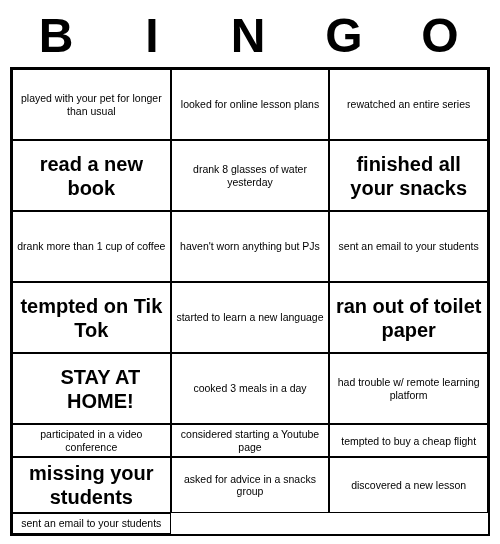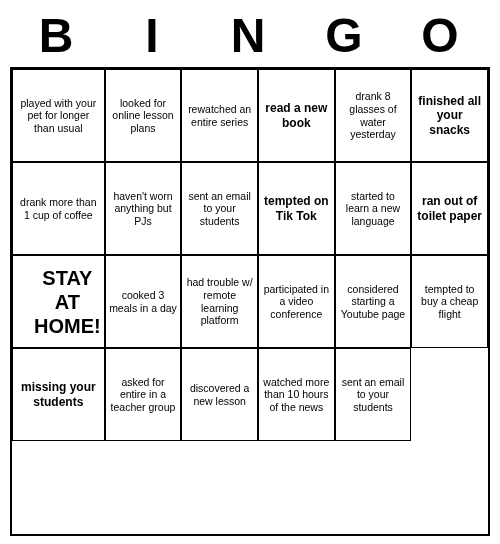--- a/index.html
+++ b/index.html
@@ -21,38 +21,38 @@
       font-weight: bold;
       letter-spacing: 4px;
       margin-bottom: 4px;
     }
     .bingo-title span {
       width: 88px;
       text-align: center;
     }
     .bingo-grid {
       display: grid;
-      grid-template-columns: repeat(6, 1fr);
+      grid-template-columns: repeat(3, 1fr);
       grid-template-rows: repeat(5, 1fr);
       width: 480px;
       height: 480px;
       border: 2px solid #000;
     }
     .cell {
       border: 1px solid #000;
       display: flex;
       align-items: center;
       justify-content: center;
       text-align: center;
       padding: 3px;
       font-size: 10.5px;
       line-height: 1.2;
     }
     .cell.large-text {
-      font-size: 12px;
+      font-size: 20px;
       font-weight: bold;
     }
     .cell.xlarge-text {
       font-size: 20px;
       font-weight: bold;
       padding-left: 21px;
     }
   </style>
 </head>
 <body>
@@ -78,17 +78,16 @@
     <div class="cell large-text">tempted on Tik Tok</div>
     <div class="cell">started to learn a new language</div>
     <div class="cell large-text">ran out of toilet paper</div>
     <div class="cell xlarge-text">STAY AT HOME!</div>
     <div class="cell">cooked 3 meals in a day</div>
     <div class="cell">had trouble w/ remote learning platform</div>
     <div class="cell">participated in a video conference</div>
     <div class="cell">considered starting a Youtube page</div>
     <div class="cell">tempted to buy a cheap flight</div>
     <div class="cell large-text">missing your students</div>
-    <div class="cell">asked for entire in a teacher group</div>
+    <div class="cell">asked for advice in a snacks group</div>
     <div class="cell">discovered a new lesson</div>
-    <div class="cell">watched more than 10 hours of the news</div>
     <div class="cell">sent an email to your students</div>
   </div>
 
 </body></html>

